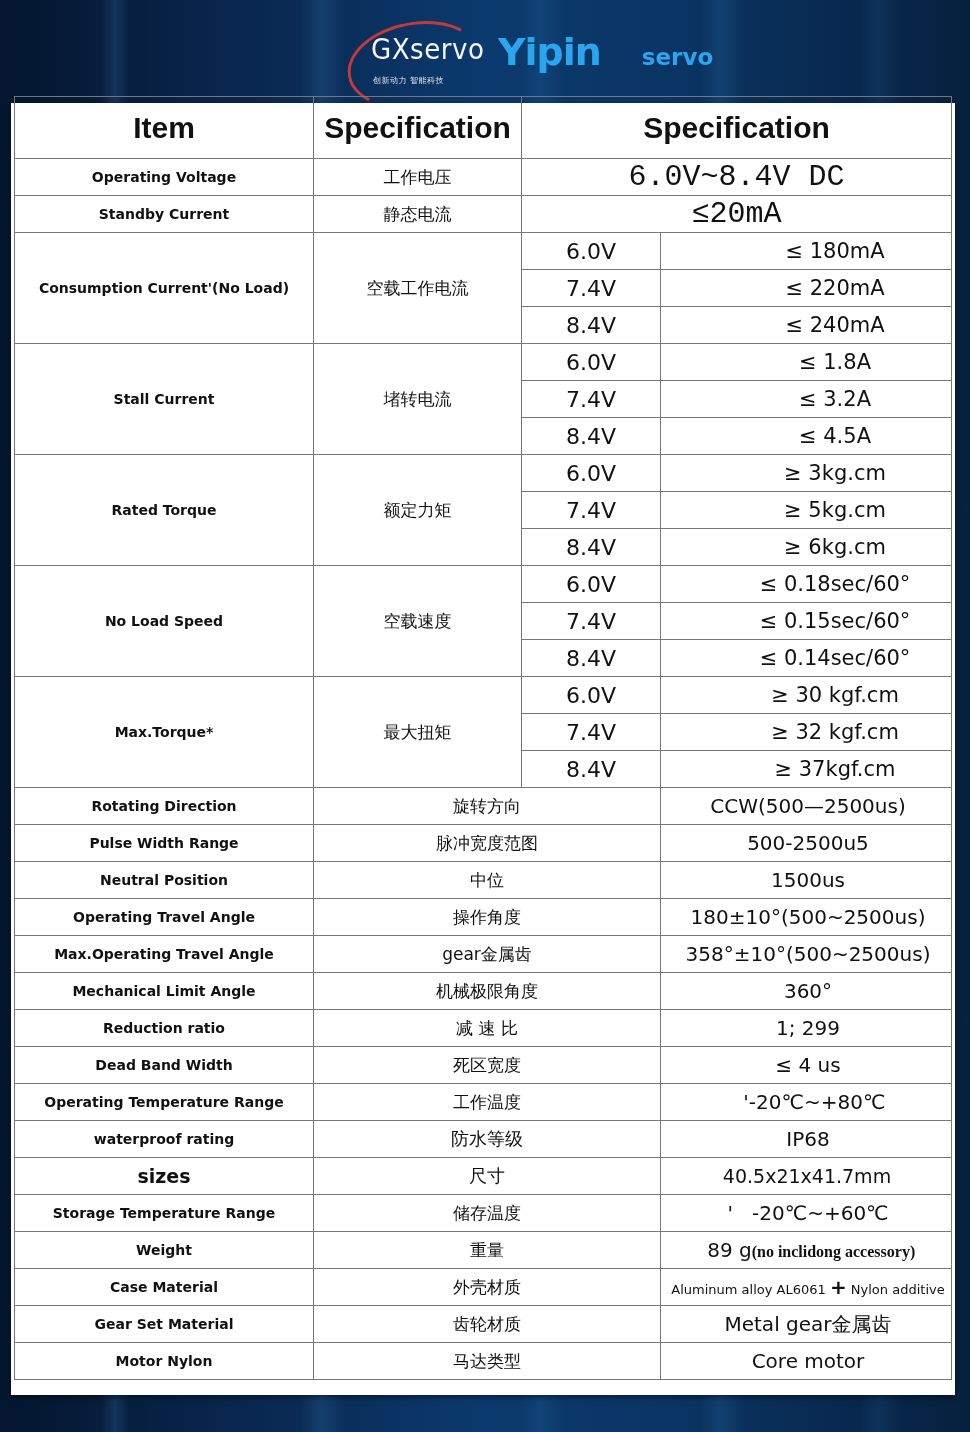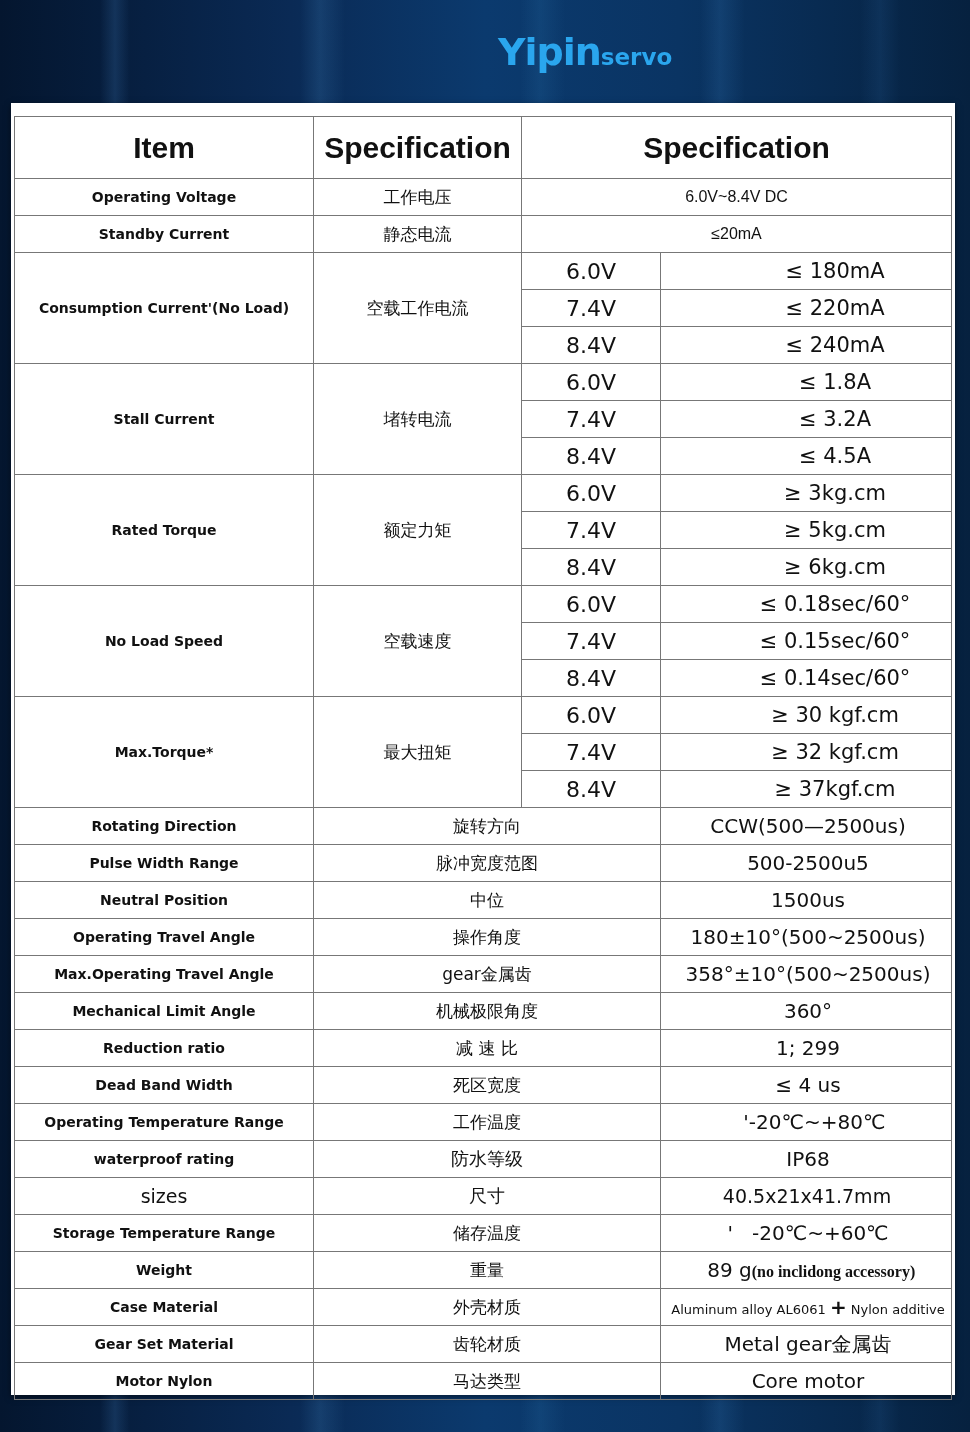--- a/index.html
+++ b/index.html
@@ -29,55 +29,60 @@
   .logo-gx-text {
     position:absolute; left:24px; top:10px; color:#f2f4f8;
     font-family:"DejaVu Sans Condensed","DejaVu Sans", sans-serif;
     font-size:29px; letter-spacing:0.5px;
   }
   .logo-gx-sub {
     position:absolute; left:26px; top:53px; color:#dfe6ee; font-size:8px; letter-spacing:0.5px;
   }
   .logo-yipin { position:absolute; left:498px; top:30px; color:#2aa6ee; white-space:nowrap; }
   .logo-yipin .big { font-size:38px; font-weight:bold; letter-spacing:-1px; }
-  .logo-yipin .small { font-size:23px; font-weight:bold; }
+  .logo-yipin .small { font-size:23px; font-weight:bold;margin-left:41px; }
 
   .frame {
     position:absolute; left:11px; top:103px; width:944px; height:1292px;
     background:#ffffff; box-shadow: 0 2px 6px rgba(0,0,0,0.5);
   }
   table.spec {
-    position:absolute; left:14px; top:116px;
+    position:absolute; left:14px; top:96px;
     border-collapse:collapse; table-layout:fixed; width:937px;
     color:#111;
   }
   table.spec td {
     border:1px solid #777; padding:0; text-align:center; vertical-align:middle;
     overflow:hidden; white-space:nowrap;
   }
   .hrow td { height:61px; font-family:"Liberation Sans", sans-serif; font-weight:bold; font-size:30px; }
   .drow td { height:36px; }
   .en { font-family:"DejaVu Sans", sans-serif; font-weight:bold; font-size:14px; }
-  .en.light { font-weight:normal; font-size:19px; }
+  .en.light { font-weight:bold; font-size:19px; }
   .cn { font-family:"DejaVu Sans", sans-serif; font-size:17px; }
   .cn.sm { font-size:18px; }
-  .val { font-family:Liberation Sans, sans-serif; font-size:16px; }
+  .val { font-family:Liberation Mono, monospace; font-size:30px; }
   .volt { font-family:"DejaVu Sans", sans-serif; font-size:22px; }
   .sub { font-family:"DejaVu Sans", sans-serif; font-size:21px; text-align:center; padding-left:58px !important; }
   .left { text-align:center; padding-left:4px !important; font-family:"DejaVu Sans", sans-serif; font-size:20px; }
   .left.tiny { font-size:13px;margin-top:36px; }
   .left .bold-small { font-weight:bold; font-size:16px;font-family:Liberation Serif, serif; }
   .left .plus { font-size:20px; font-weight:bold; }
 </style>
 </head>
 <body>
 
 <div class="streaks"></div>
 
 <div class="banner">
+  <div class="logo-gx">
+    <div class="logo-arc"></div>
+    <div class="logo-gx-text">GXservo</div>
+    <div class="logo-gx-sub">创新动力 智能科技</div>
+  </div>
   <div class="logo-yipin">
     <span class="big">Yipin</span><span class="small">servo</span>
   </div>
 </div>
 
 <div class="frame"></div>
 
 <table class="spec">
   <colgroup>
     <col style="width:299px">

